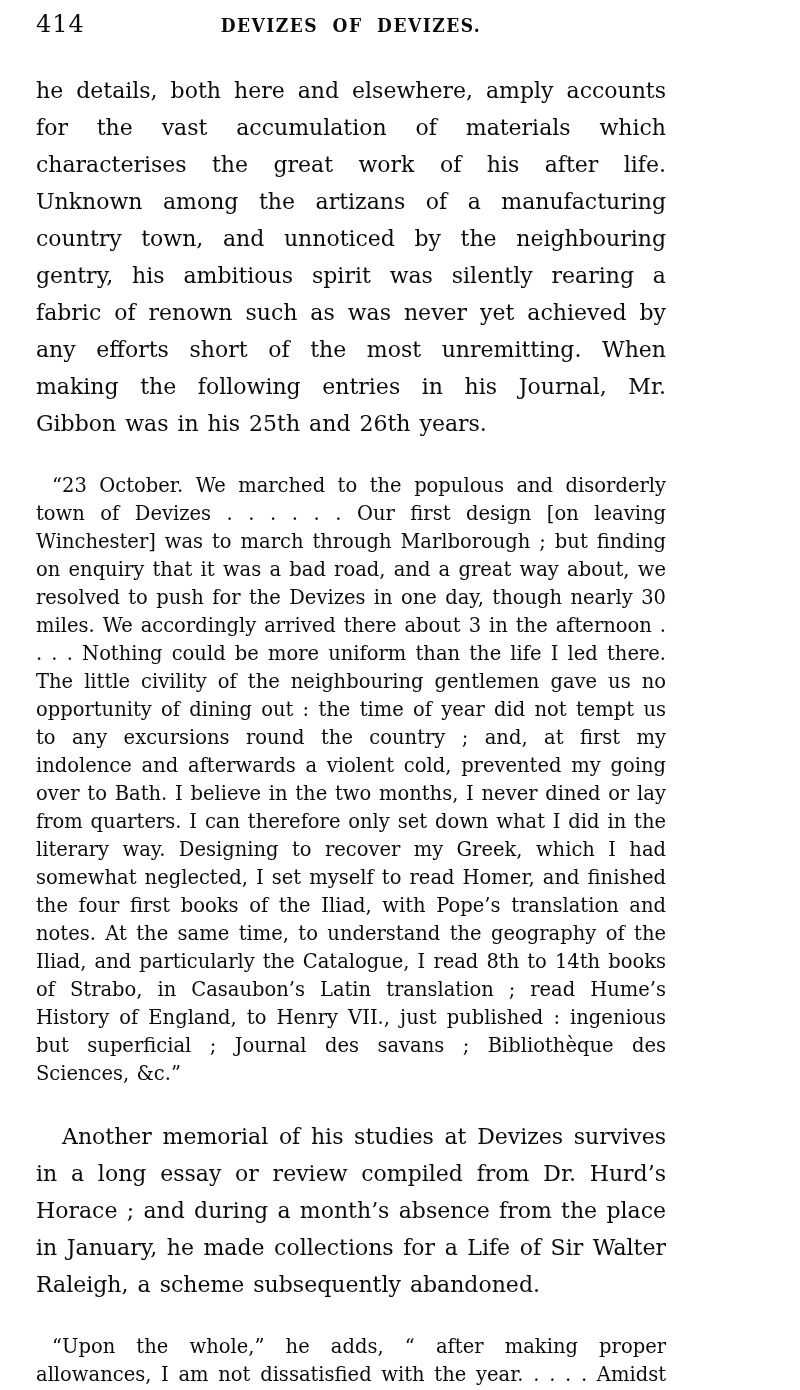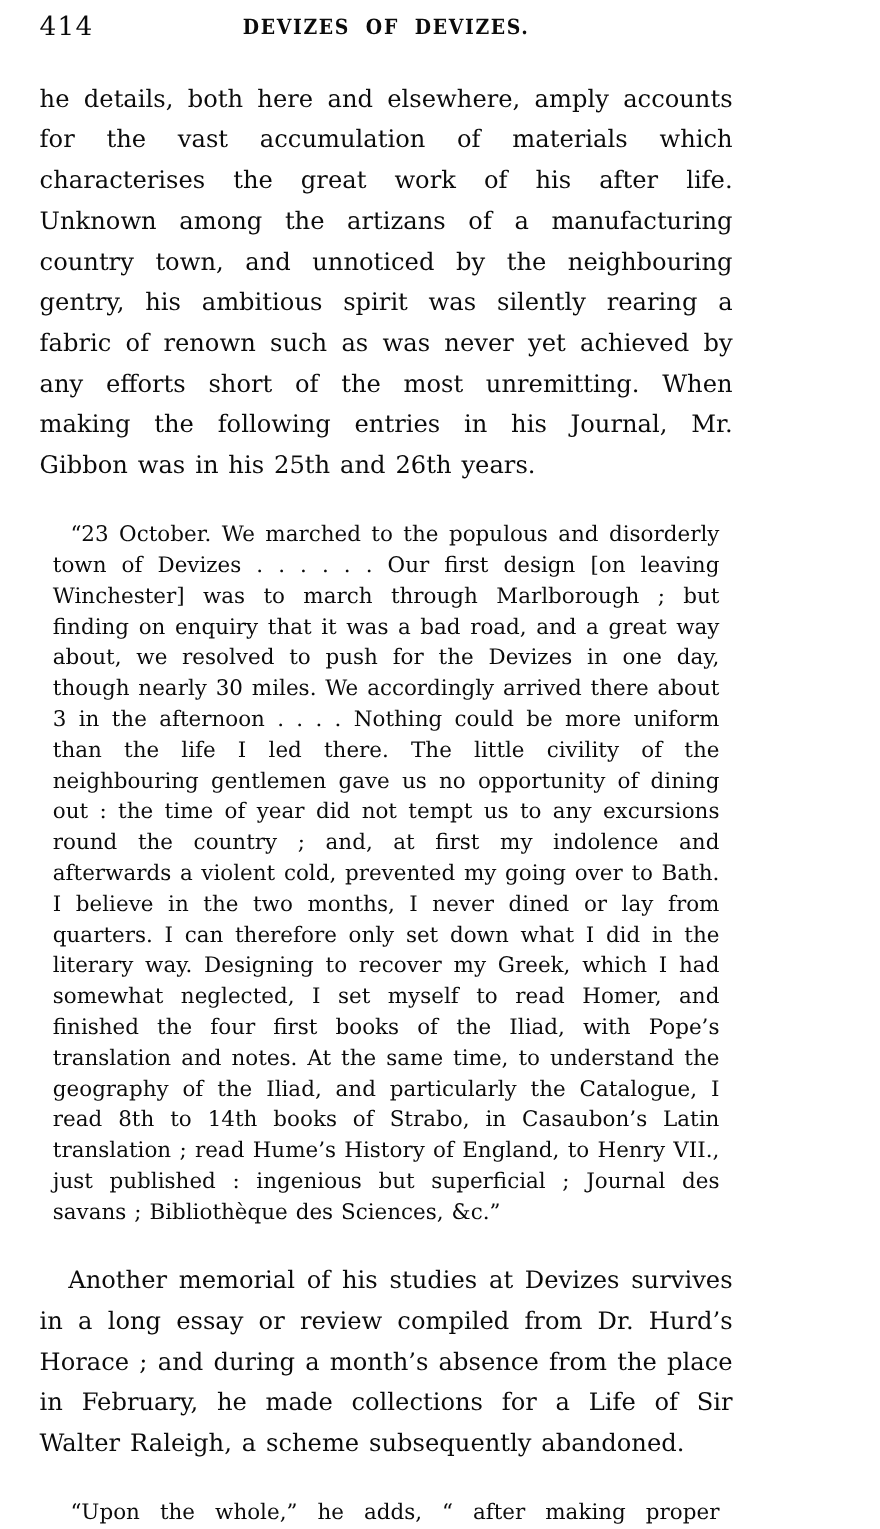--- a/index.html
+++ b/index.html
@@ -53,35 +53,35 @@
   }
   .para + .quote,
   .quote + .para {
     margin-top: 30px;
   }
   .quote {
     font-size: 19.5px;
     line-height: 28px;
     text-align: justify;
     text-indent: 16px;
-    margin: 12px;
+    margin: 0;
     word-spacing: 1px;
   }
 </style>
 </head>
 <body>
 
 <div class="page">
   <div class="running-header">
     <span class="page-number">414</span>
     <div class="running-title">DEVIZES OF DEVIZES.</div>
   </div>
 
   <div class="body-text">
     <p class="para">he details, both here and elsewhere, amply accounts for the vast accumulation of materials which characterises the great work of his after life.  Unknown among the artizans of a manufacturing country town, and unnoticed by the neighbouring gentry, his ambitious spirit was silently rearing a fabric of renown such as was never yet achieved by any efforts short of the most unremitting.  When making the following entries in his Journal, Mr. Gibbon was in his 25th and 26th years.</p>
 
     <p class="quote">“23 October.  We marched to the populous and disorderly town of Devizes . . . . . .  Our first design [on leaving Winchester] was to march through Marlborough ; but finding on enquiry that it was a bad road, and a great way about, we resolved to push for the Devizes in one day, though nearly 30 miles.  We accordingly arrived there about 3 in the afternoon . . . .  Nothing could be more uniform than the life I led there.  The little civility of the neighbouring gentlemen gave us no opportunity of dining out : the time of year did not tempt us to any excursions round the country ; and, at first my indolence and afterwards a violent cold, prevented my going over to Bath.  I believe in the two months, I never dined or lay from quarters.  I can therefore only set down what I did in the literary way.  Designing to recover my Greek, which I had somewhat neglected, I set myself to read Homer, and finished the four first books of the Iliad, with Pope’s translation and notes.  At the same time, to understand the geography of the Iliad, and particularly the Catalogue, I read 8th to 14th books of Strabo, in Casaubon’s Latin translation ; read Hume’s History of England, to Henry VII., just published : ingenious but superficial ;  Journal des savans ;  Bibliothèque des Sciences, &amp;c.”</p>
 
-    <p class="para indented">Another memorial of his studies at Devizes survives in a long essay or review compiled from Dr. Hurd’s Horace ; and during a month’s absence from the place in February, he made collections for a Life of Sir Walter Raleigh, a scheme subsequently abandoned.</p>
+    <p class="para indented">Another memorial of his studies at Devizes survives in a long essay or review compiled from Dr. Hurd’s Horace ; and during a month’s absence from the place in January, he made collections for a Life of Sir Walter Raleigh, a scheme subsequently abandoned.</p>
 
     <p class="quote">“Upon the whole,” he adds, “ after making proper allowances, I am not dissatisfied with the year.  .  .  .  .  Amidst the tumult of Winchester camp, I sometimes thought and read in my tent : in the more settled quarters of the Devizes, Blandford, and Southampton, I always secured a separate lodging and the necessary books.  .  .  .  .  In our quarters of the Devizes and Blandford, we advanced with a quick step</p>
   </div>
 </div>
 
 </body></html>

